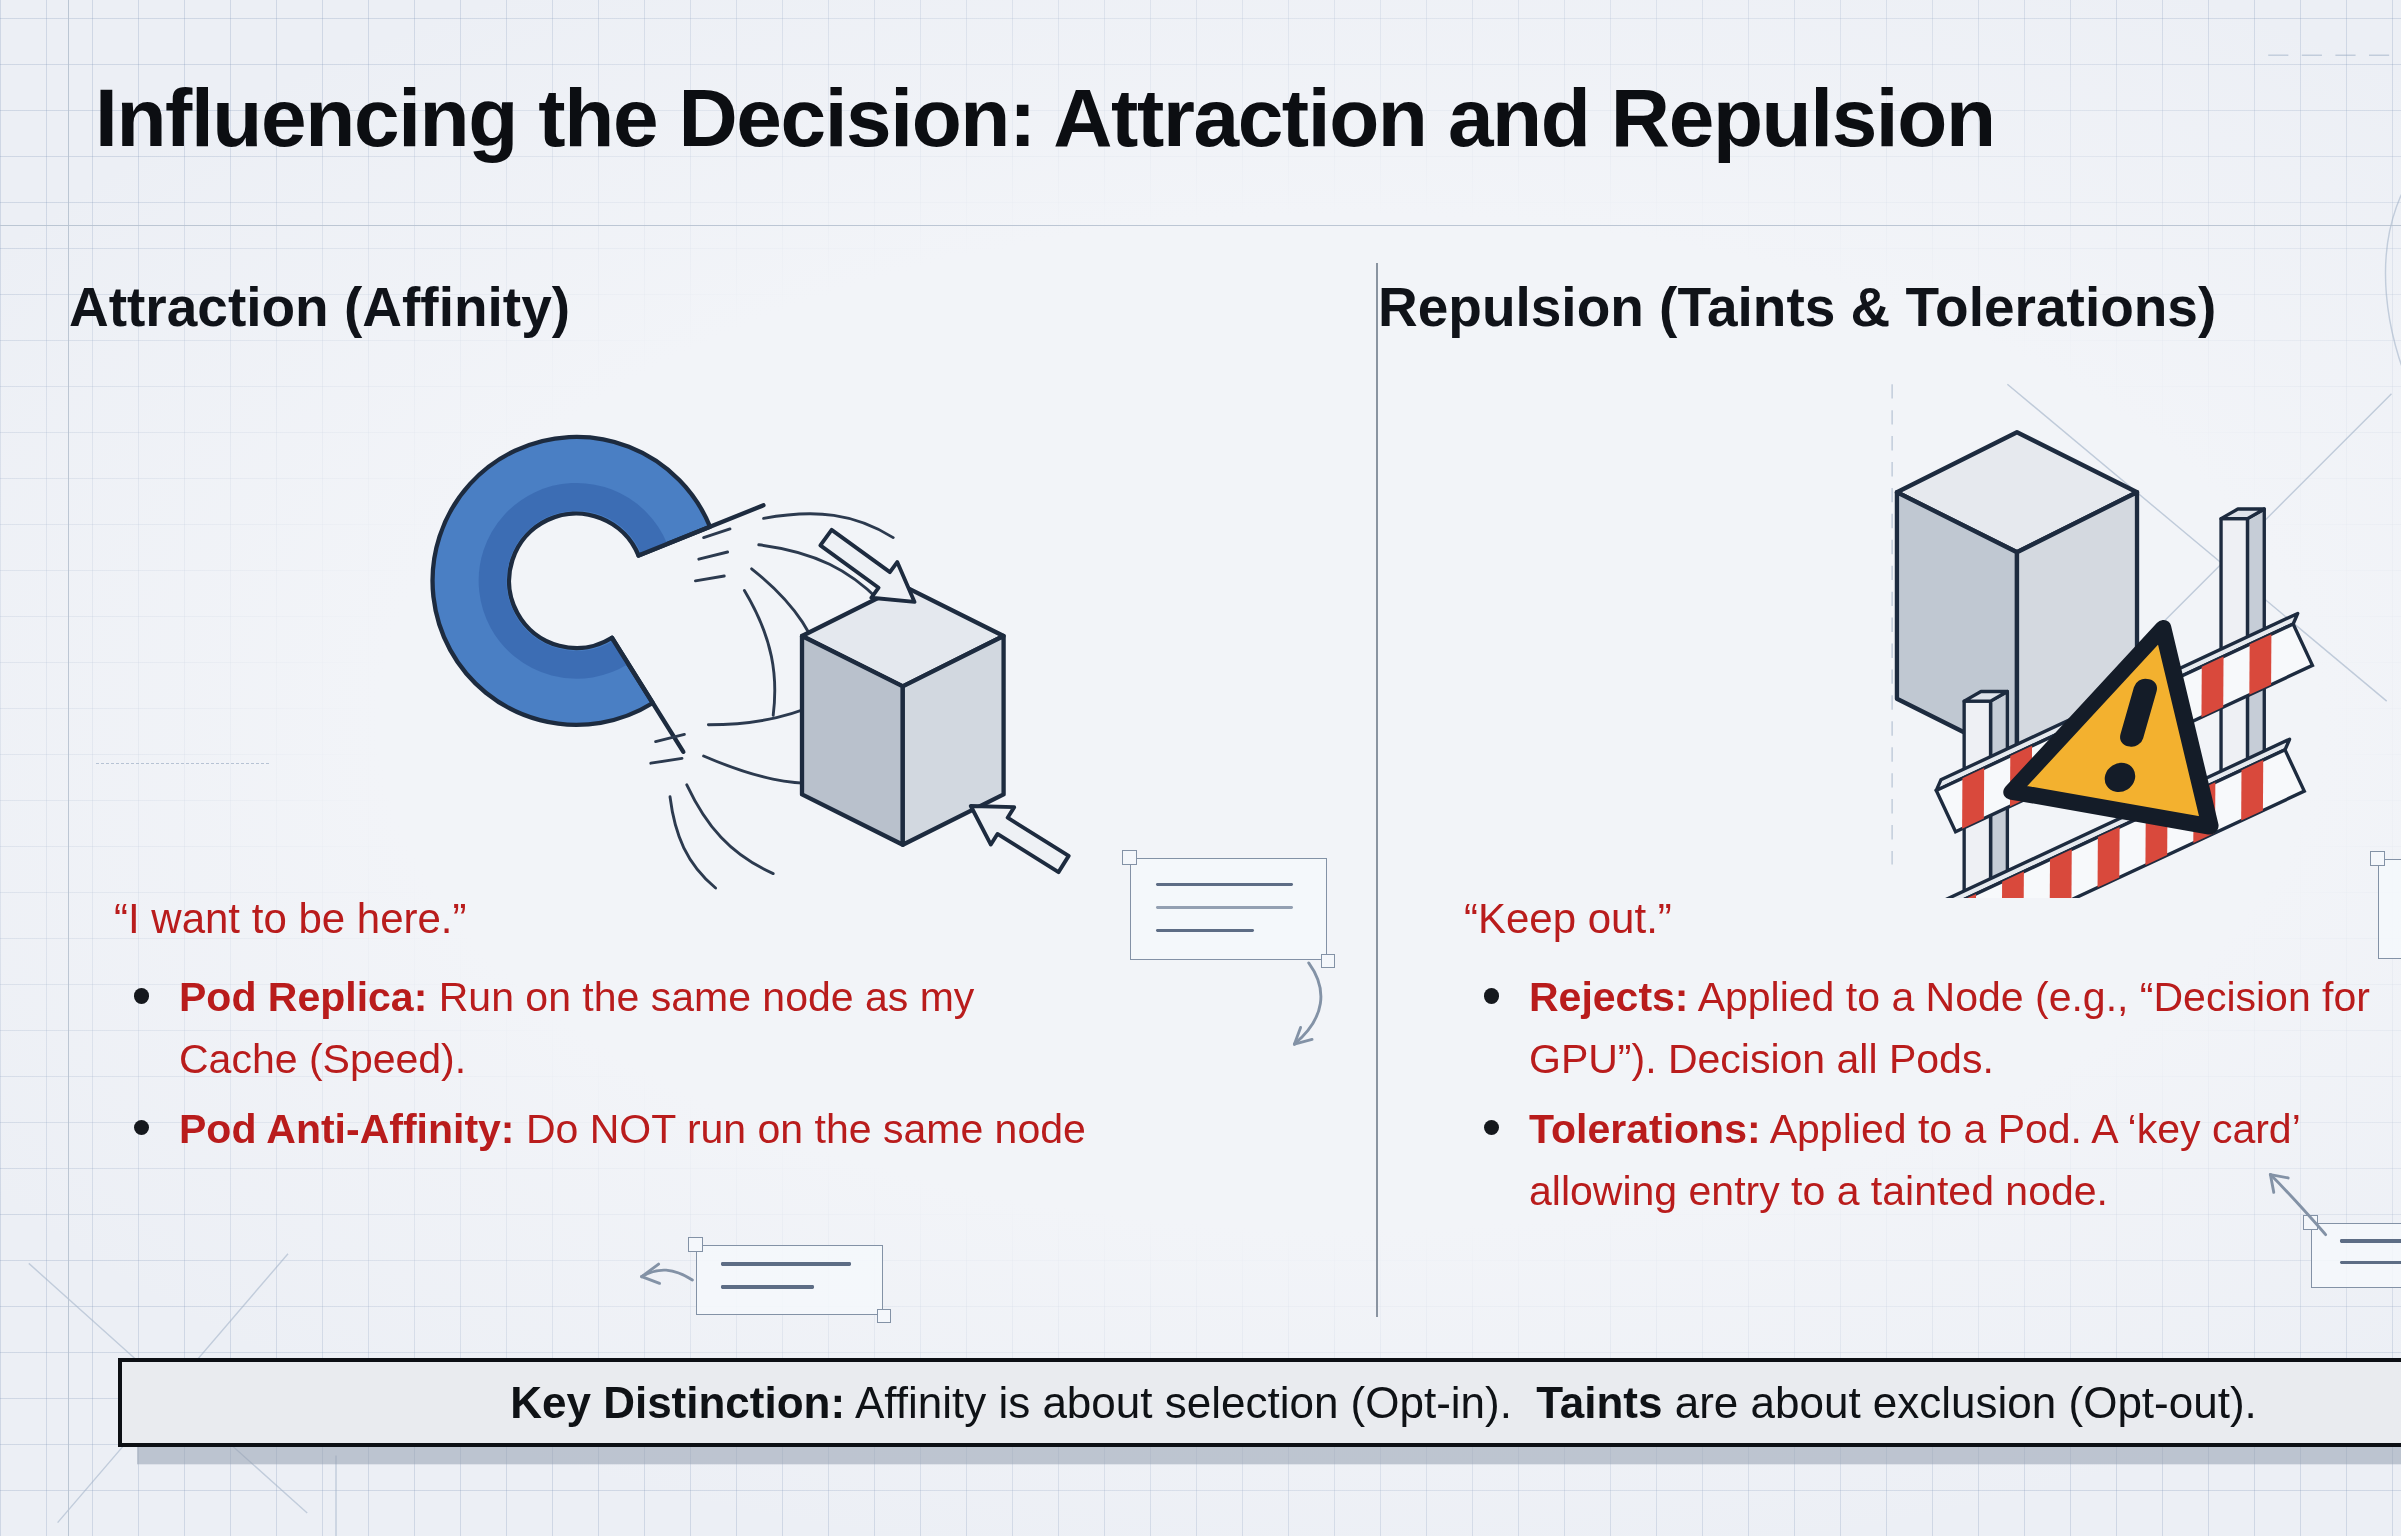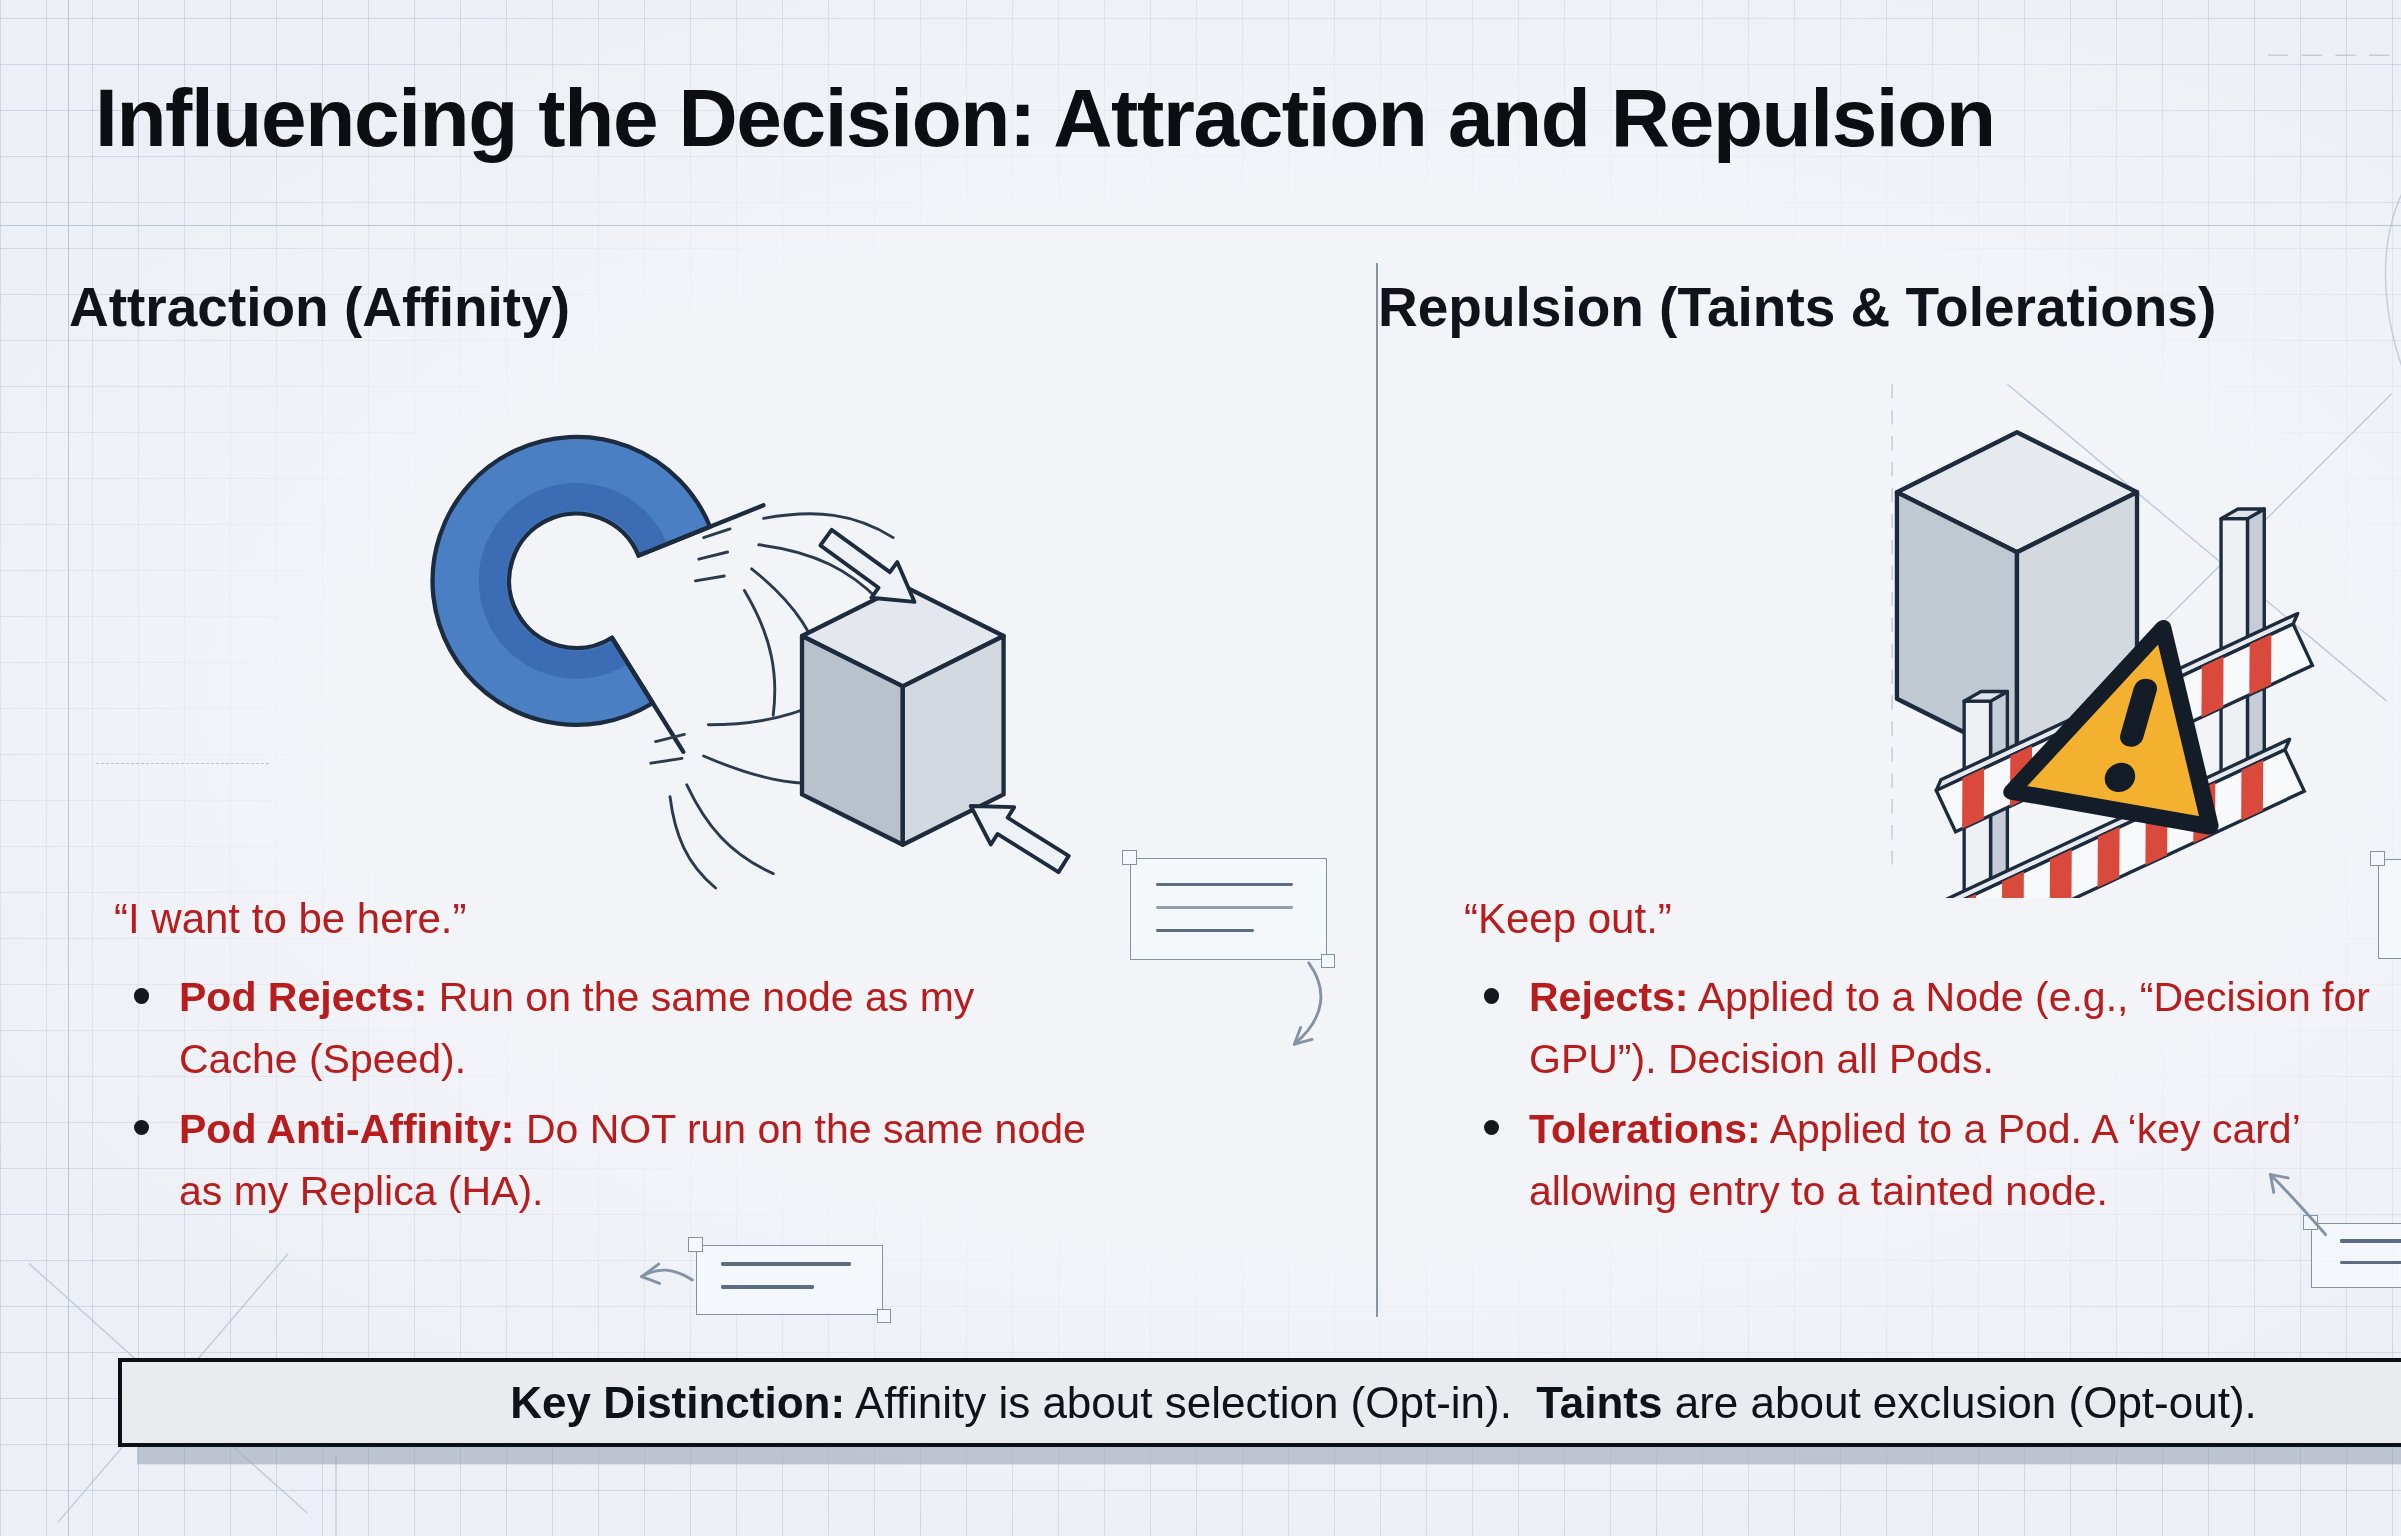--- a/index.html
+++ b/index.html
@@ -176,22 +176,22 @@
   <g transform="translate(800,770) rotate(10) skewX(-6)">
     <polygon points="0,-230 210,160 -210,160" fill="#f3b12f" stroke="#141c28" stroke-width="34" stroke-linejoin="round"></polygon>
     <rect x="-24" y="-120" width="48" height="145" rx="22" fill="#141c28"></rect>
     <circle cx="0" cy="92" r="31" fill="#141c28"></circle>
   </g>
 </svg>
 
 <div class="text-block" style="left:114px;top:888px;width:1215px;">
   <p class="quote">“I want to be here.”</p>
   <ul>
-    <li><b>Pod Rejects:</b><span> Run on the same node as my</span><br><span>Cache (Speed).</span></li>
-    <li><b>Pod Anti-Affinity:</b><span> Do NOT run on the same node</span><br><span>as my Replica (HA).</span></li>
+    <li><b>Pod Replica:</b><span> Run on the same node as my</span><br><span>Cache (Speed).</span></li>
+    <li><b>Pod Anti-Affinity:</b><span> Do NOT run on the same node</span><br></li>
   </ul>
 </div>
 
 <div class="text-block" style="left:1464px;top:888px;width:1182px;">
   <p class="quote">“Keep out.”</p>
   <ul>
     <li><b>Rejects:</b><span> Applied to a Node (e.g., “Decision for</span><br><span>GPU”). Decision all Pods.</span></li>
     <li><b>Tolerations:</b><span> Applied to a Pod. A ‘key card’</span><br><span>allowing entry to a tainted node.</span></li>
   </ul>
 </div>

